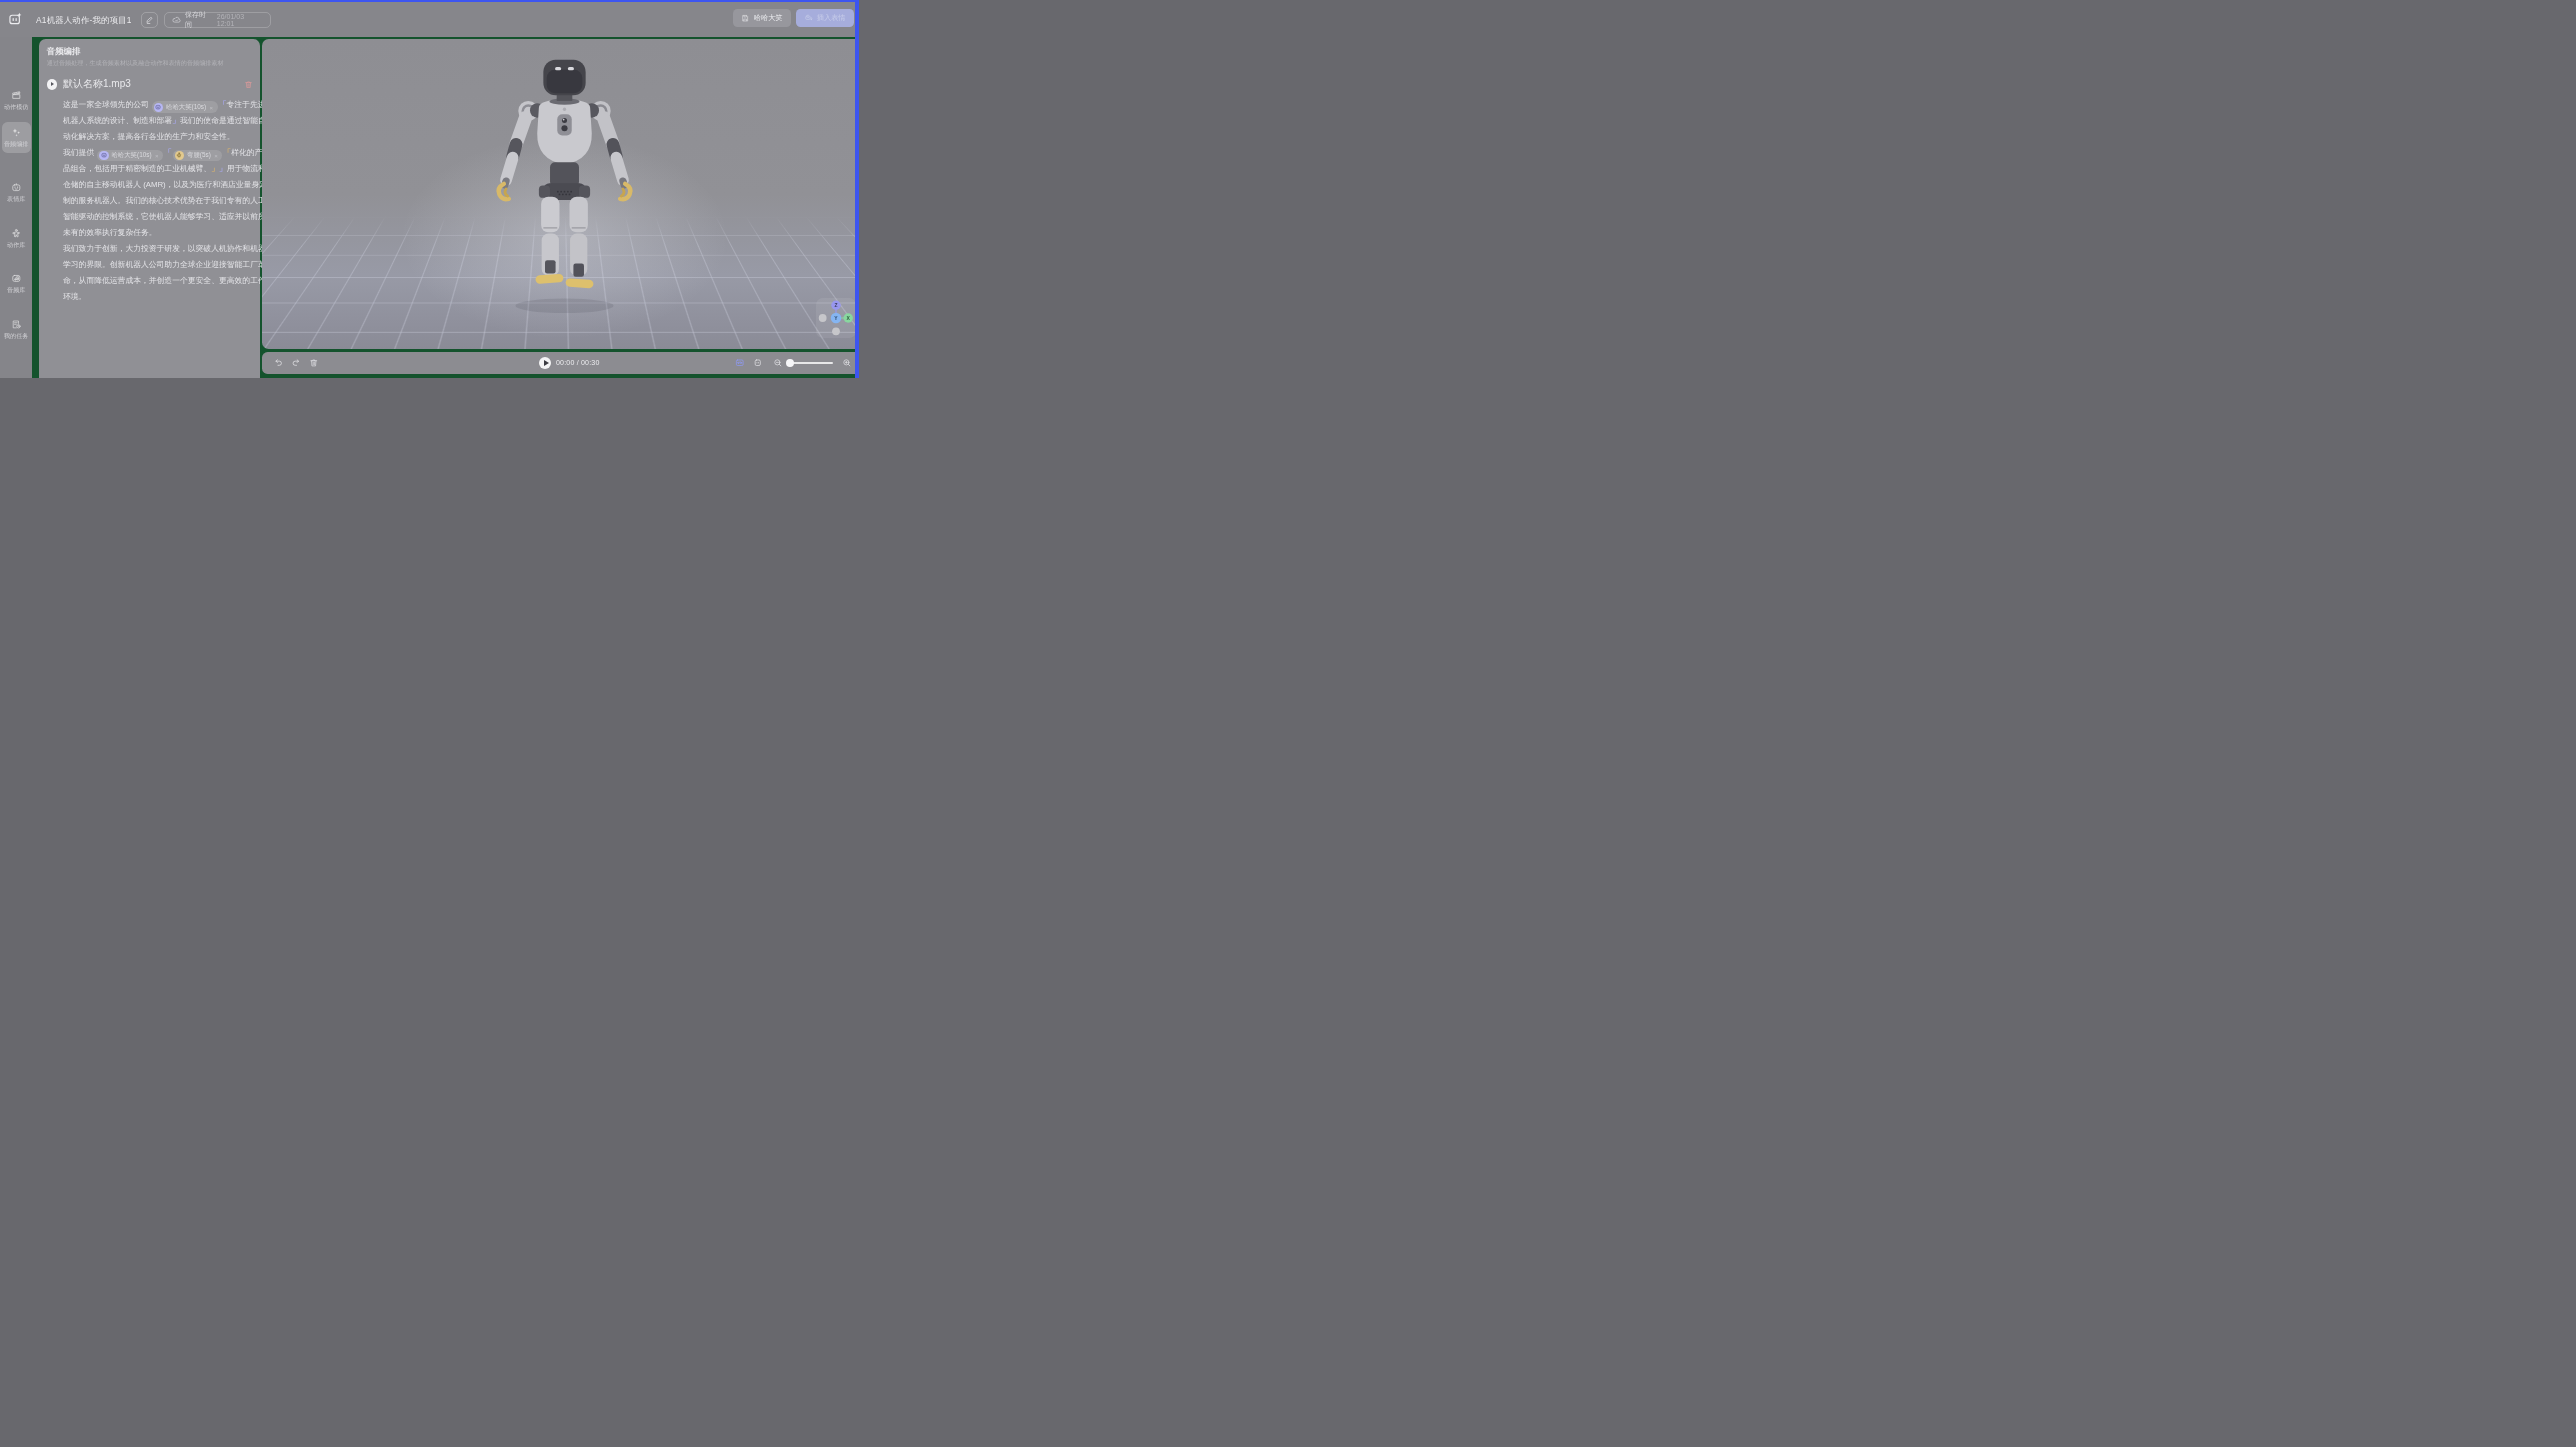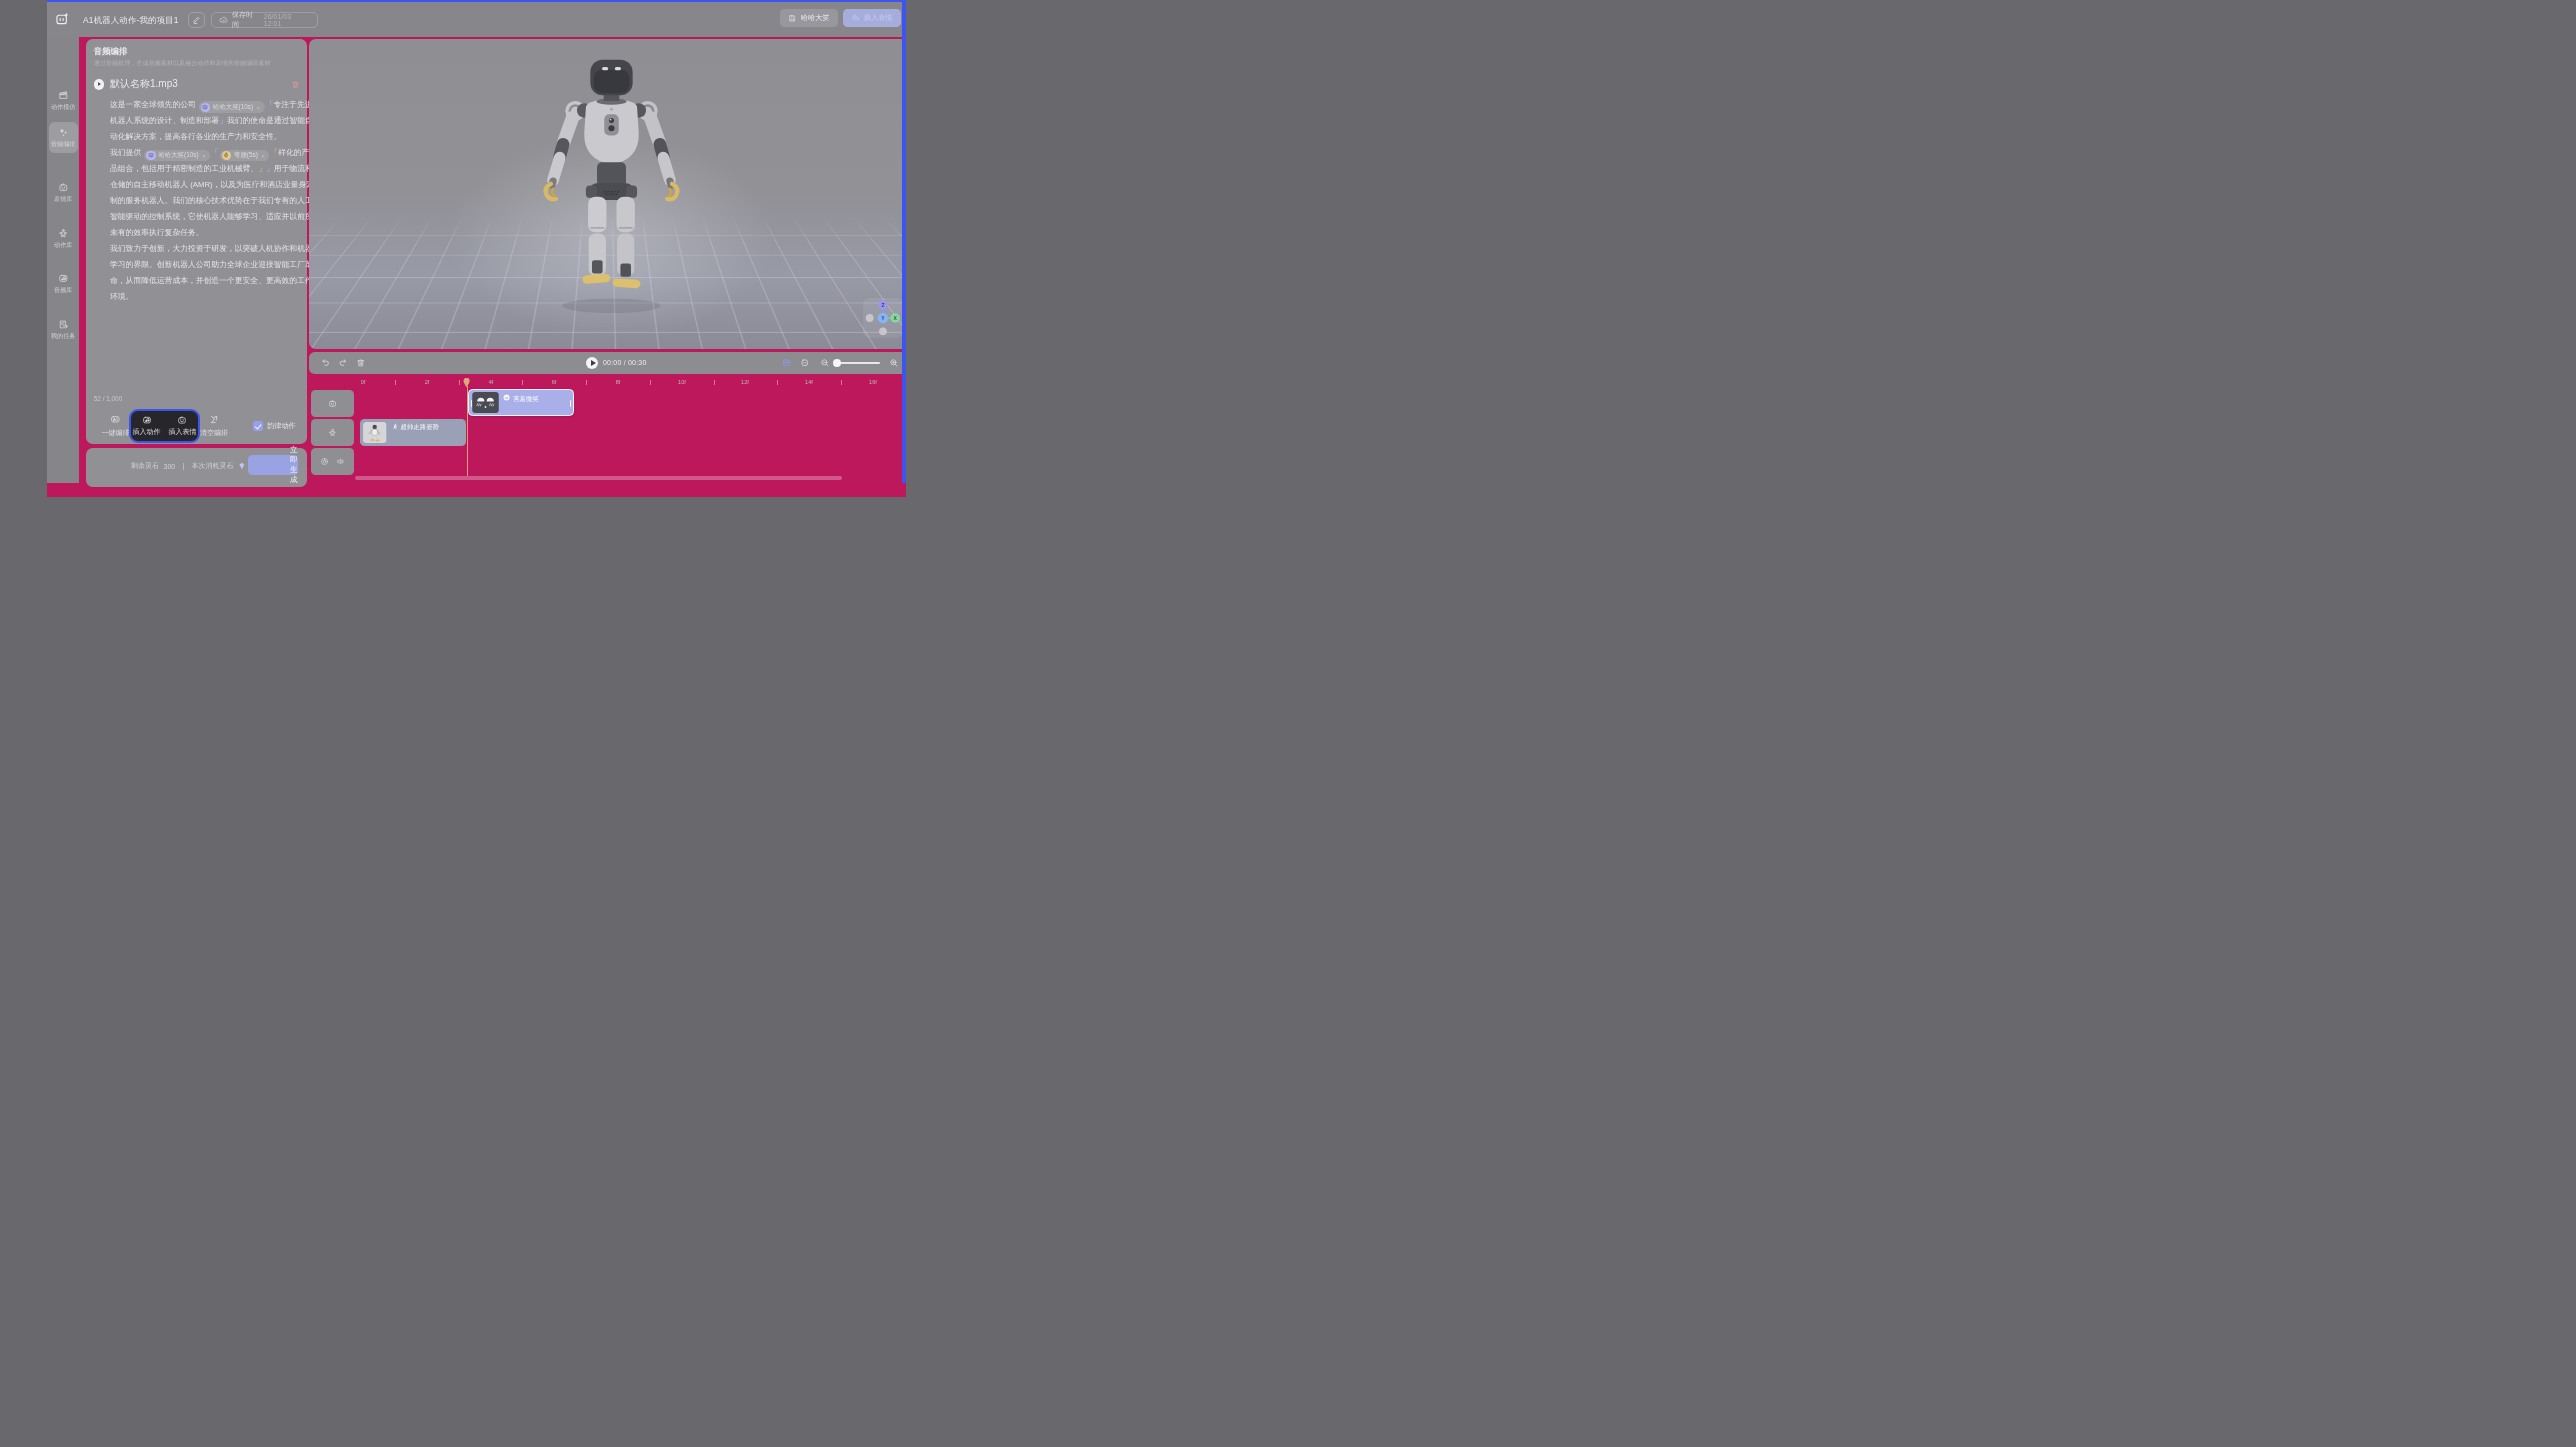--- a/index.html
+++ b/index.html
@@ -1,17 +1,17 @@
 <!DOCTYPE html>
 <html style="font-size:9px"><head>
 <meta charset="utf-8">
 <style>
   html,body{margin:0;padding:0;background:#68686d;}
   *{box-sizing:border-box;font-family:"Liberation Sans","DejaVu Sans",sans-serif;}
-  .stage{position:relative;width:859px;height:497px;background:#be185d;overflow:hidden;margin-left:47px;}
+  .stage{position:relative;width:859px;height:378px;background:#14532d;overflow:hidden;}
   .abs{position:absolute;}
   .icon{display:inline-flex;align-items:center;justify-content:center;color:#e2e2e6;}
   .icon svg{width:100%;height:100%;display:block;}
 
   
   .strip-top{left:0;top:0;width:859px;height:2.2px;background:#3d55f0;z-index:60;}
   .strip-right{right:0;top:0;width:3.9px;height:483px;background:#3d55f0;z-index:60;}
 
   
   .topbar{left:0;top:2.2px;width:859px;height:35px;background:#86868b;}

